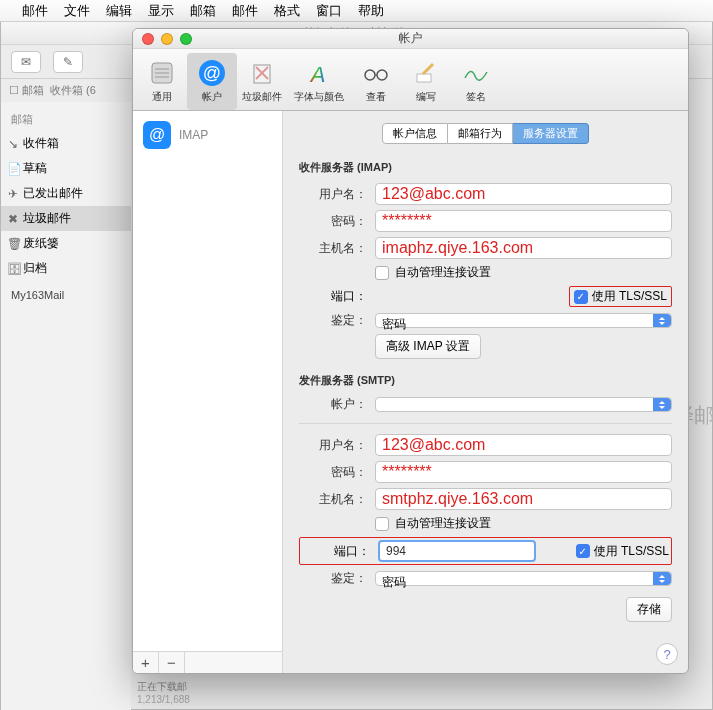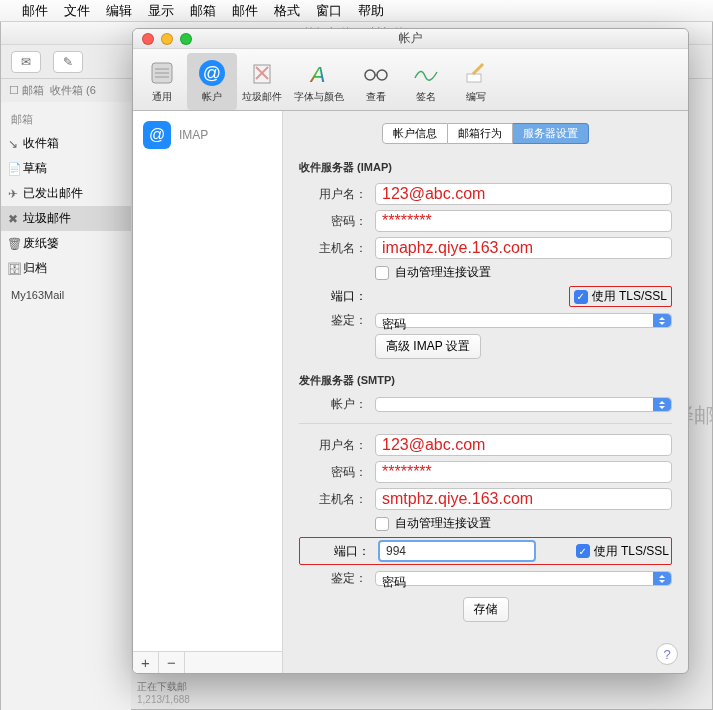--- a/index.html
+++ b/index.html
@@ -69,21 +69,21 @@
 .chk.checked { background: #3d7ff0; border-color: #3d7ff0; color: #fff; font-size: 10px; }
 .port-row { display: flex; align-items: center; margin: 5px 0; }
 .port-row label { width: 68px; text-align: right; margin-right: 8px; }
 .port-row input { width: 158px; border: 1px solid #c5c5c5; border-radius: 4px; padding: 3px 6px; font-size: 12px; height: 22px; }
 .port-row .tls { margin-left: auto; display: flex; align-items: center; gap: 4px; border: 1.5px solid #d22; padding: 1px 4px; border-radius: 2px; }
 .port-row.boxed { border: 1.5px solid #d22; padding: 2px; border-radius: 2px; }
 .port-row.boxed input { border: 2px solid #6aa7ef; outline: none; }
 .btn { border: 1px solid #c5c5c5; border-radius: 4px; background: linear-gradient(#fff,#f2f2f2); padding: 3px 10px; font-size: 12px; }
 .btn-row-indent { margin-left: 76px; margin-top: 4px; }
 hr.sep { border: none; border-top: 1px solid #d6d6d6; margin: 10px 0; }
-.save-row { display: flex; justify-content: center; margin-top: 10px; }
+.save-row { display: flex; justify-content: flex-end; margin-top: 10px; }
 .help-btn { position: absolute; right: 10px; bottom: 8px; width: 22px; height: 22px; border-radius: 50%; border: 1px solid #c5c5c5; background: #fff; color: #7b7bd0; font-size: 13px; display: flex; align-items: center; justify-content: center; }
 .side-hint { position: absolute; right: -2px; top: 380px; font-size: 20px; color: #b9b9b9; writing-mode: horizontal-tb; }
 </style>
 </head>
 <body>
 
 <div class="menubar">
   <span class="apple"></span>
   <span>邮件</span>
   <span>文件</span>
@@ -204,34 +204,34 @@
           <svg width="30" height="20">
             <circle cx="9" cy="12" r="5" fill="none" stroke="#555" stroke-width="1.5"></circle>
             <circle cx="21" cy="12" r="5" fill="none" stroke="#555" stroke-width="1.5"></circle>
             <line x1="14" y1="12" x2="16" y2="12" stroke="#555"></line>
           </svg>
         </div>
         <div class="plabel">查看</div>
       </div>
     <div class="ptab">
         <div class="picon">
-          <svg width="30" height="22">
-            <path d="M4 16 Q10 4 14 14 T26 10" fill="none" stroke="#4a6" stroke-width="1.5"></path>
-          </svg>
-        </div>
-        <div class="plabel">签名</div>
-      </div>
-    <div class="ptab">
-        <div class="picon">
           <svg width="26" height="26">
             <rect x="4" y="14" width="14" height="8" fill="#fff" stroke="#bbb"></rect>
             <line x1="20" y1="4" x2="10" y2="14" stroke="#e6b85a" stroke-width="3"></line>
           </svg>
         </div>
         <div class="plabel">编写</div>
+      </div>
+    <div class="ptab">
+        <div class="picon">
+          <svg width="30" height="22">
+            <path d="M4 16 Q10 4 14 14 T26 10" fill="none" stroke="#4a6" stroke-width="1.5"></path>
+          </svg>
+        </div>
+        <div class="plabel">签名</div>
       </div>
   </div>
 
   <div class="pref-body">
     <div class="acct-list">
       <div class="acct-item">
         <div class="acct-badge">@</div>
         <div class="acct-label">IMAP</div>
       </div>
       <div class="acct-footer">

